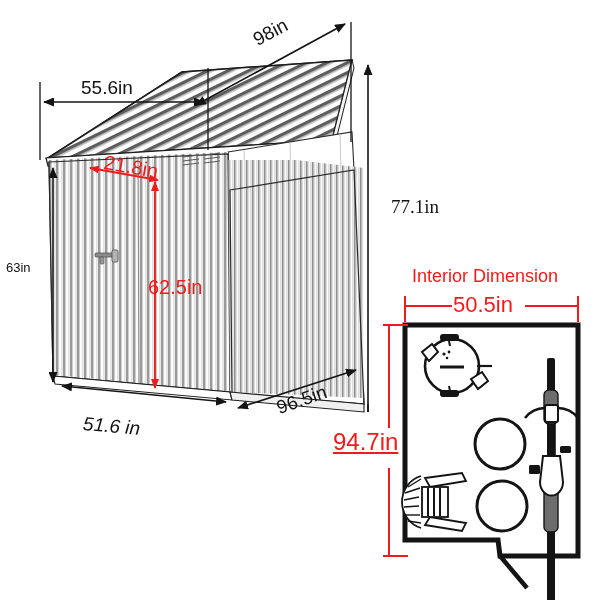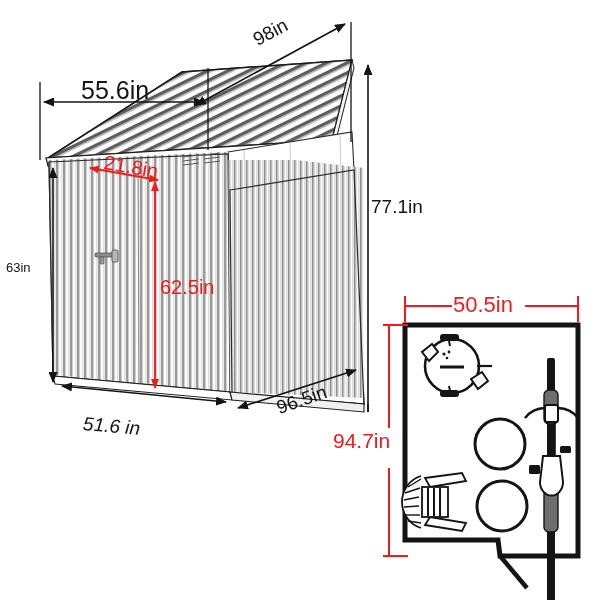--- a/index.html
+++ b/index.html
@@ -261,32 +261,33 @@
         <line x1="383" y1="325" x2="408" y2="325" stroke="#ee1c1c" stroke-width="2"></line>
         <line x1="383" y1="556" x2="408" y2="556" stroke="#ee1c1c" stroke-width="2"></line>
         <line x1="389" y1="325" x2="389" y2="428" stroke="#ee1c1c" stroke-width="2"></line>
         <line x1="389" y1="468" x2="389" y2="556" stroke="#ee1c1c" stroke-width="2"></line>
       </g>
     </g>
   </svg>
 
   <div class="dim-label dim-black" style="left:250px; top:32px; font-size:19px; transform:rotate(-28deg); transform-origin:left top;">98in</div>
 
-  <div class="dim-label dim-black" style="left:81px; top:78px; font-size:25px;">55.6in</div>
+  <div class="dim-label dim-black" style="left:81px; top:78px; font-size:19px;">55.6in</div>
 
   <div class="dim-label dim-black" style="left:6px; top:261px; font-size:13px;">63in</div>
 
-  <div class="dim-label dim-black" style="left:371px; top:197px; font-size:19px;">77.1in</div>
+  <div class="dim-label dim-black" style="left:391px; top:197px; font-size:19px;font-family:Liberation Serif, serif;">77.1in</div>
 
   <div class="dim-label dim-black" style="left:84px; top:414px; font-size:19px; font-style:italic; transform:rotate(5deg); transform-origin:left top;">51.6 in</div>
 
   <div class="dim-label dim-black" style="left:274px; top:399px; font-size:19px; transform:rotate(-19deg); transform-origin:left top;">96.5in</div>
 
   <div class="dim-label dim-red" style="left:106px; top:152px; font-size:20px; transform:rotate(10deg); transform-origin:left top;">21.8in</div>
 
-  <div class="dim-label dim-red" style="left:160px; top:277px; font-size:20px;">62.5in</div>
-
+  <div class="dim-label dim-red" style="left:148px; top:277px; font-size:20px;">62.5in</div>
+
+  <div class="dim-label dim-red" style="left:412px; top:267px; font-size:18px;">Interior Dimension</div>
 
   <div class="dim-label dim-red" style="left:453px; top:294px; font-size:22px;">50.5in</div>
 
-  <div class="dim-label dim-red" style="left:333px; top:430px; font-size:21px;">94.7in</div>
+  <div class="dim-label dim-red" style="left:333px; top:430px; font-size:24px;text-decoration:underline;">94.7in</div>
 
 </div>
 
 </body></html>

